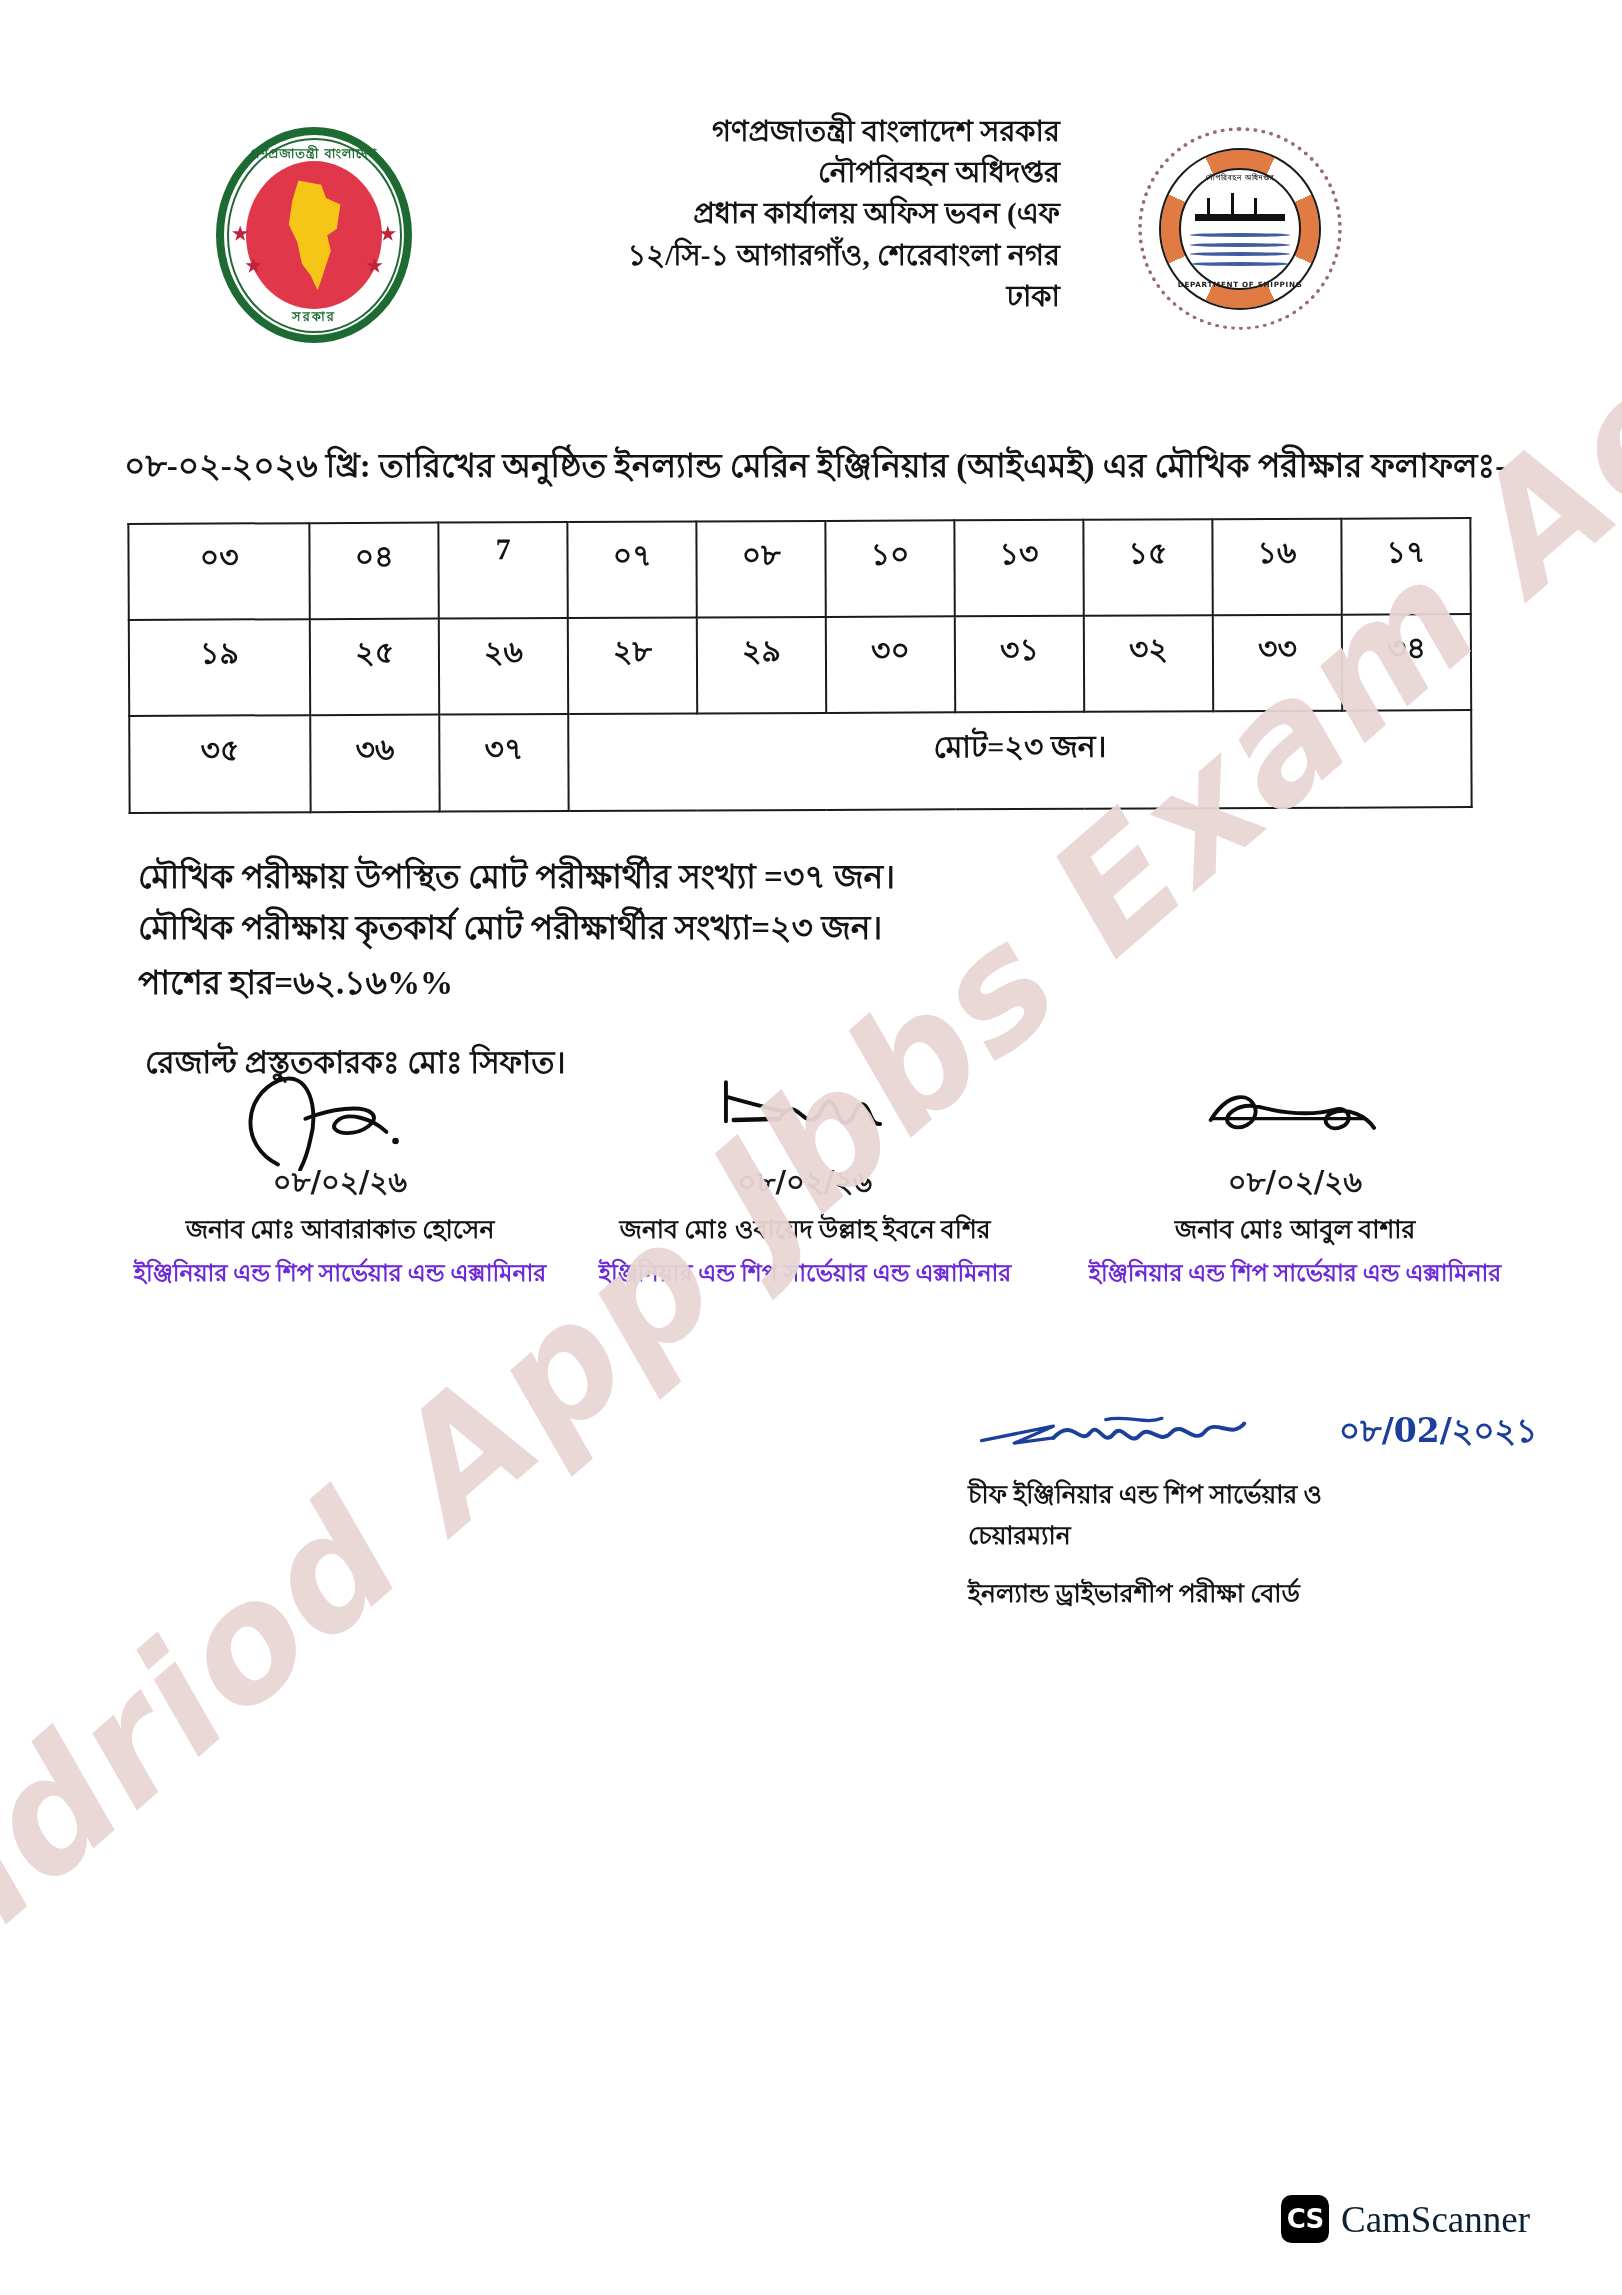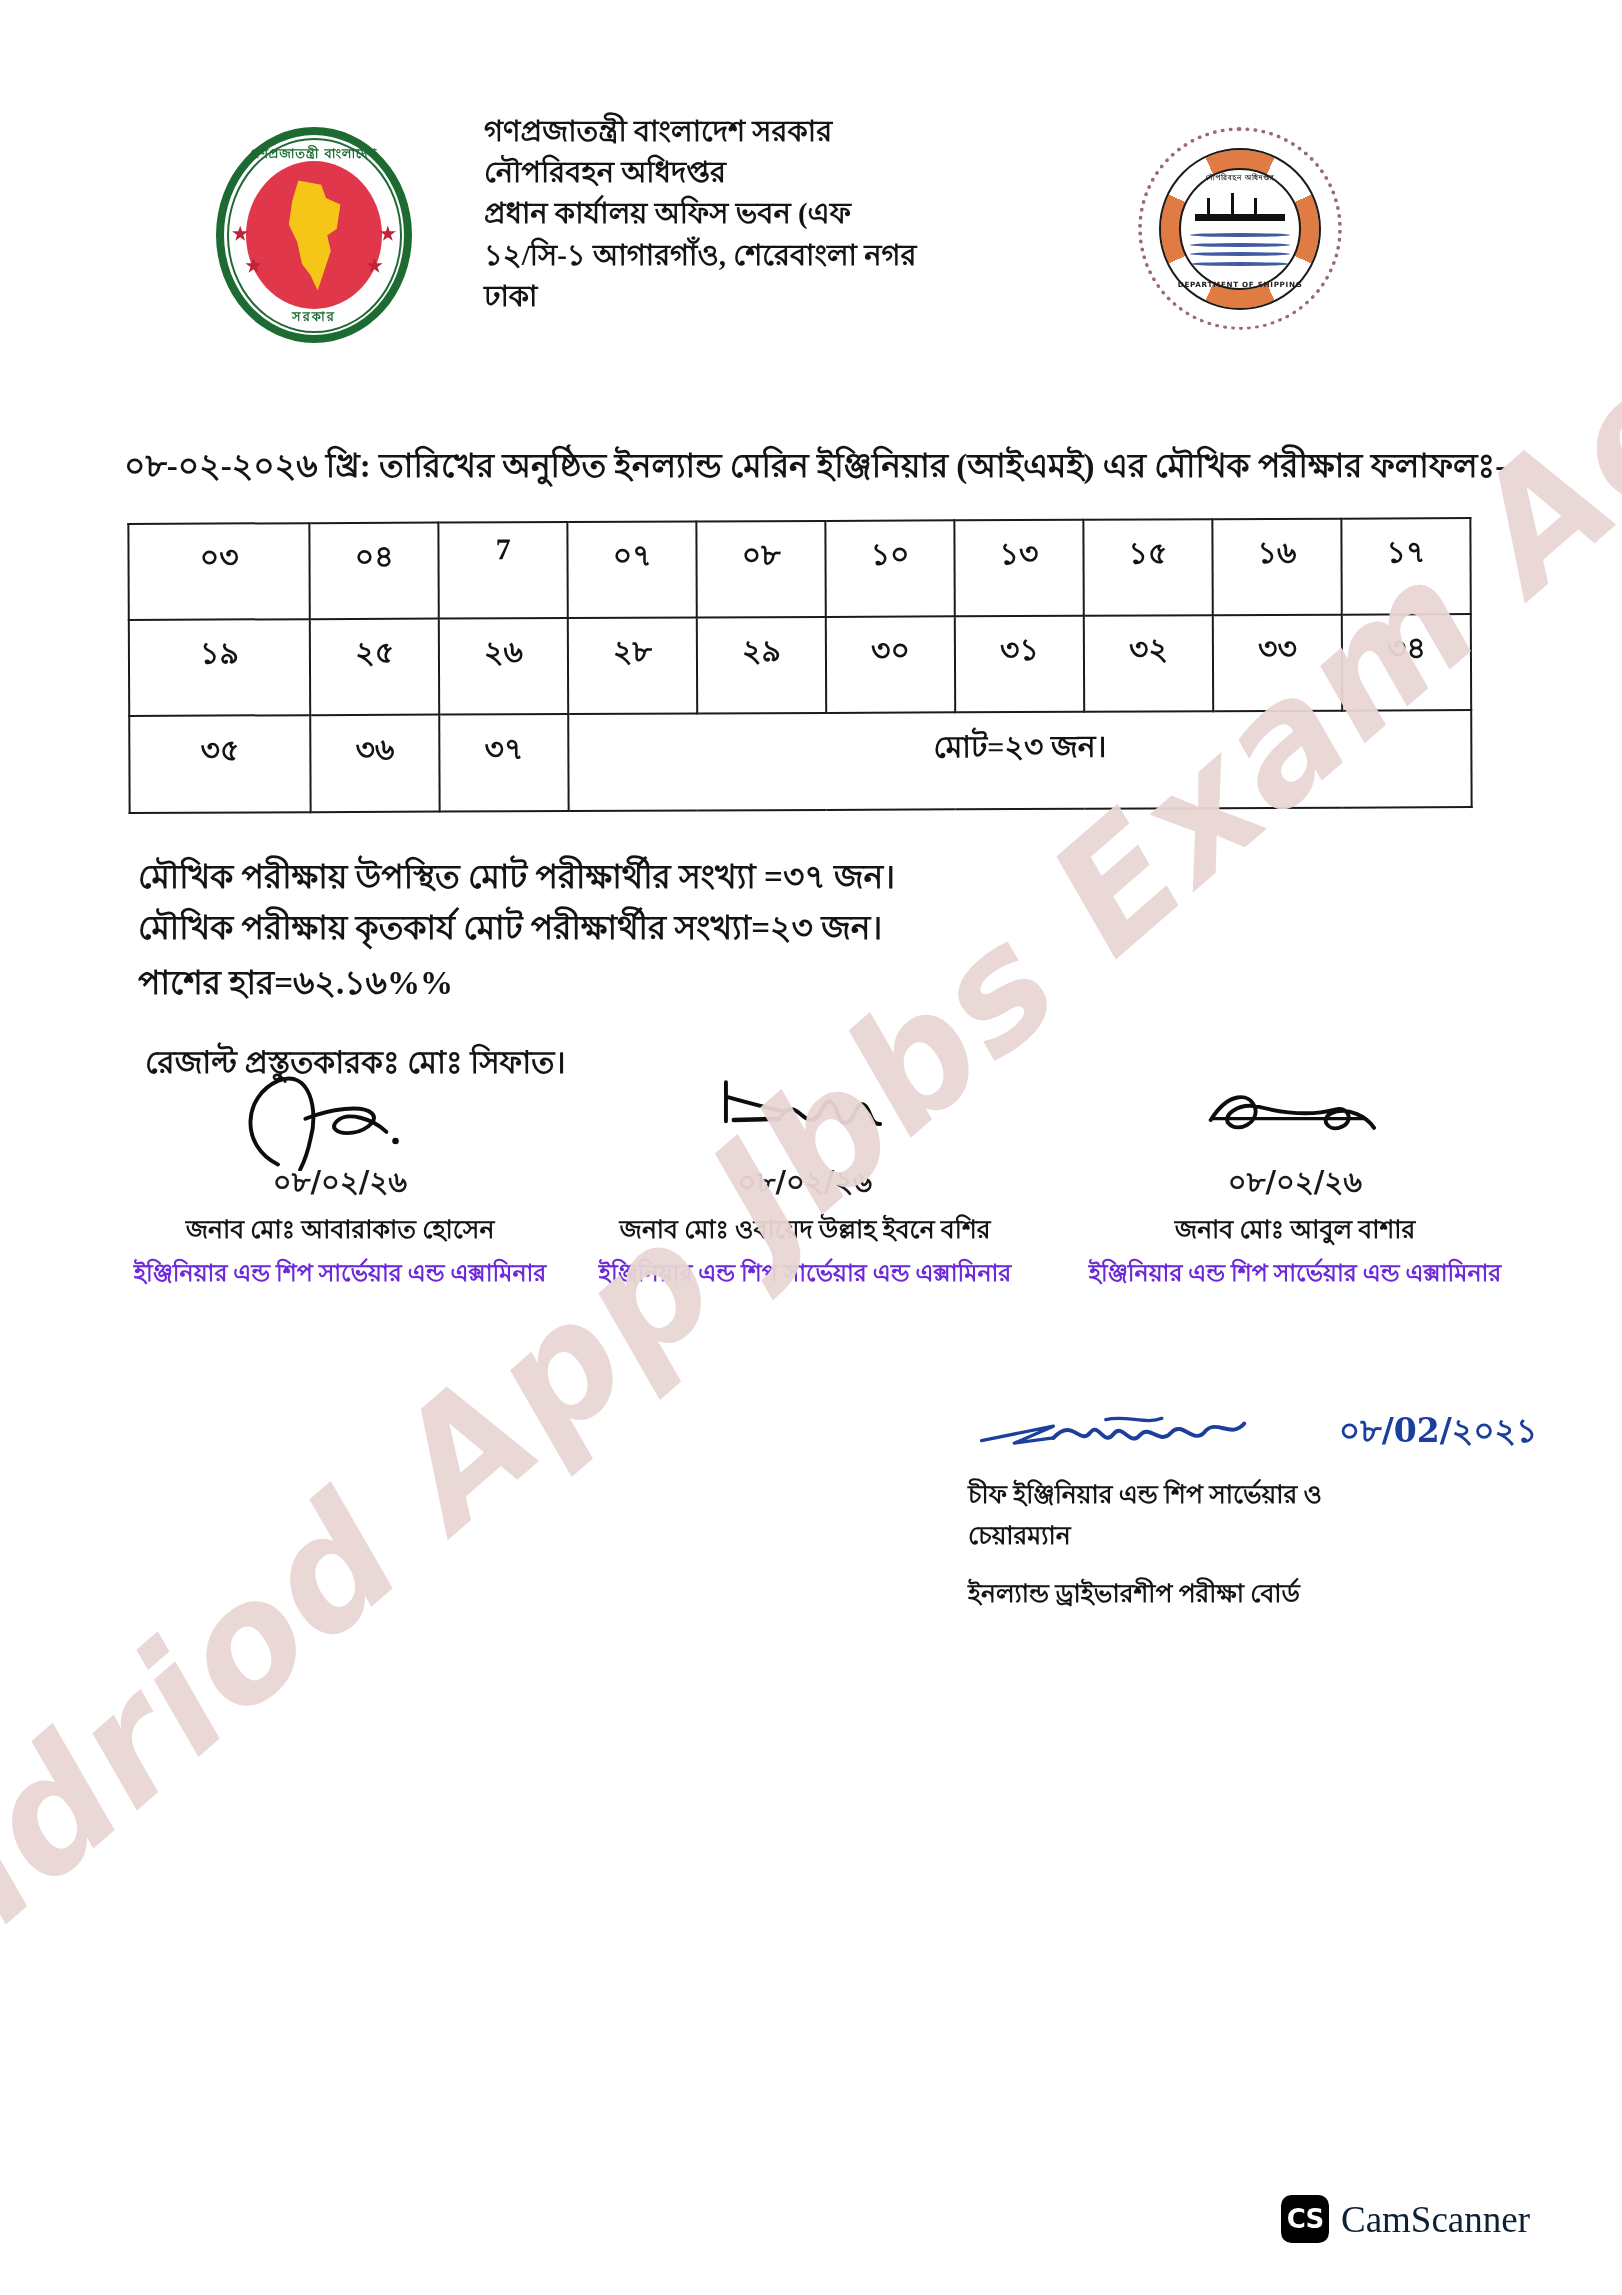--- a/index.html
+++ b/index.html
@@ -101,21 +101,21 @@
     color: #1d6b33;
   }
   .seal-left .curve-top { top: 17px; letter-spacing: 0.7px; }
   .seal-left .curve-bot { bottom: 15.7px; letter-spacing: 2px; }
 
   .header-text {
     position: absolute;
     left: 484px;
     top: 0;
     width: 576px;
-    text-align: left;
+    text-align: right;
     font-family: "Liberation Serif", "DejaVu Serif", serif;
     font-weight: bold;
     font-size: 29px;
     line-height: 1.42;
     color: #141414;
   }
   .header-text div { white-space: nowrap; }
 
   .seal-right {
     position: absolute;

